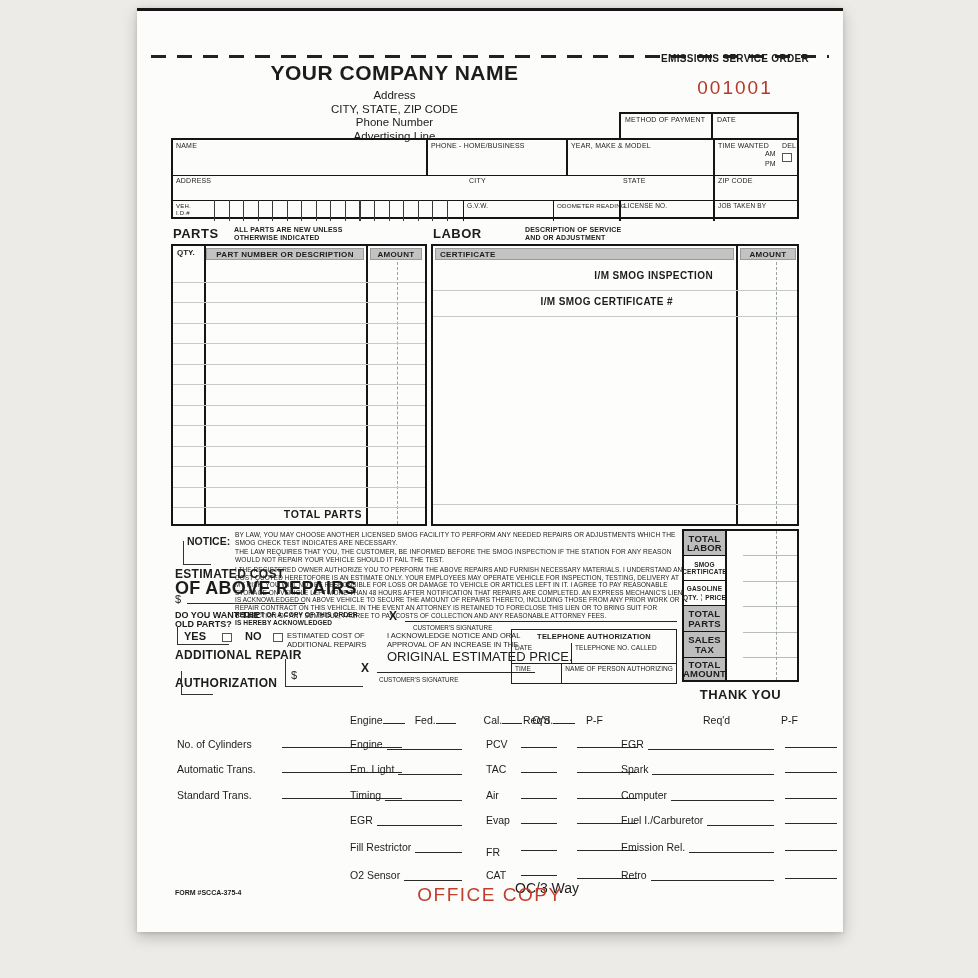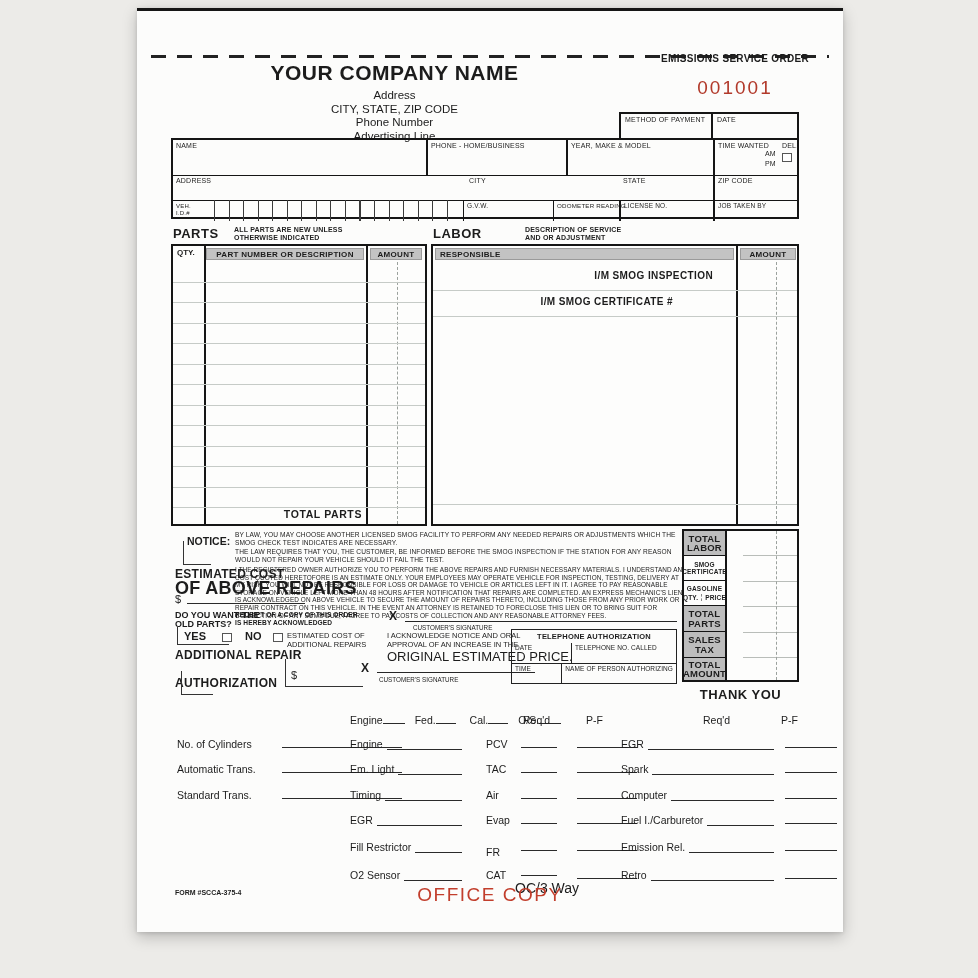--- a/index.html
+++ b/index.html
@@ -151,21 +151,21 @@
     <div class="band" style="left:197px;top:1.5px;width:52px;height:12px">AMOUNT</div>
     <span class="abs b" style="left:4px;top:2px;font-size:8px">QTY.</span>
     <div class="v" style="left:31px"></div>
     <div class="v" style="left:193px"></div>
     <div class="dash" style="left:224px"></div>
     <div class="rowlines"></div>
     <div class="abs b" style="left:33px;width:156px;bottom:4px;text-align:right;font-size:10.5px;letter-spacing:.6px">TOTAL PARTS</div>
   </div>
 
   <div class="table" style="left:294px;width:368px">
-    <div class="band" style="left:2px;top:1.5px;width:299px;height:12px;text-align:left;padding-left:4px">RESPONSIBLE</div>
+    <div class="band" style="left:2px;top:1.5px;width:299px;height:12px;text-align:left;padding-left:4px">CERTIFICATE</div>
     <div class="band" style="left:307px;top:1.5px;width:56px;height:12px">AMOUNT</div>
     <div class="v" style="left:303px"></div>
     <div class="dash" style="left:343px"></div>
     <div class="thin" style="top:44px"></div>
     <div class="thin" style="top:70px"></div>
     <div class="thin" style="top:258px"></div>
     <div class="abs b" style="left:130px;width:150px;top:24px;text-align:right;font-size:10px;letter-spacing:.4px">I/M SMOG INSPECTION</div>
     <div class="abs b" style="left:60px;width:180px;top:50px;text-align:right;font-size:10px;letter-spacing:.4px">I/M SMOG CERTIFICATE #</div>
   </div>
 
@@ -246,21 +246,21 @@
     </div>
     <div id="tamounts">
       <div style="position:absolute;top:0;bottom:0;left:33px;border-left:1px dashed #9ba19d"></div>
     </div>
   </div>
   <div class="abs b" style="left:545px;top:676px;width:117px;text-align:center;font-size:13px;letter-spacing:.5px">THANK YOU</div>
 
   <div class="cll" style="left:213px;top:703px">
     <span>Engine</span><span class="ublk" style="width:22px"></span>
     <span style="margin-left:7px">Fed.</span><span class="ublk" style="width:20px"></span>
-    <span style="margin-left:11px">Cal.</span><span class="ublk" style="width:20px"></span>
+    <span style="margin-left:25px">Cal.</span><span class="ublk" style="width:20px"></span>
     <span style="margin-left:7px">O/S.</span><span class="ublk" style="width:22px"></span>
   </div>
   <span class="cll" style="left:386px;top:703px">Req'd</span>
   <span class="cll" style="left:449px;top:703px">P-F</span>
   <span class="cll" style="left:566px;top:703px">Req'd</span>
   <span class="cll" style="left:644px;top:703px">P-F</span>
 
   <span class="cll" style="left:40px;top:727px">No. of Cylinders</span>
   <div class="blank" style="left:145px;top:727px;width:120px;height:10px"></div>
   <span class="cll" style="left:40px;top:752px">Automatic Trans.</span>

